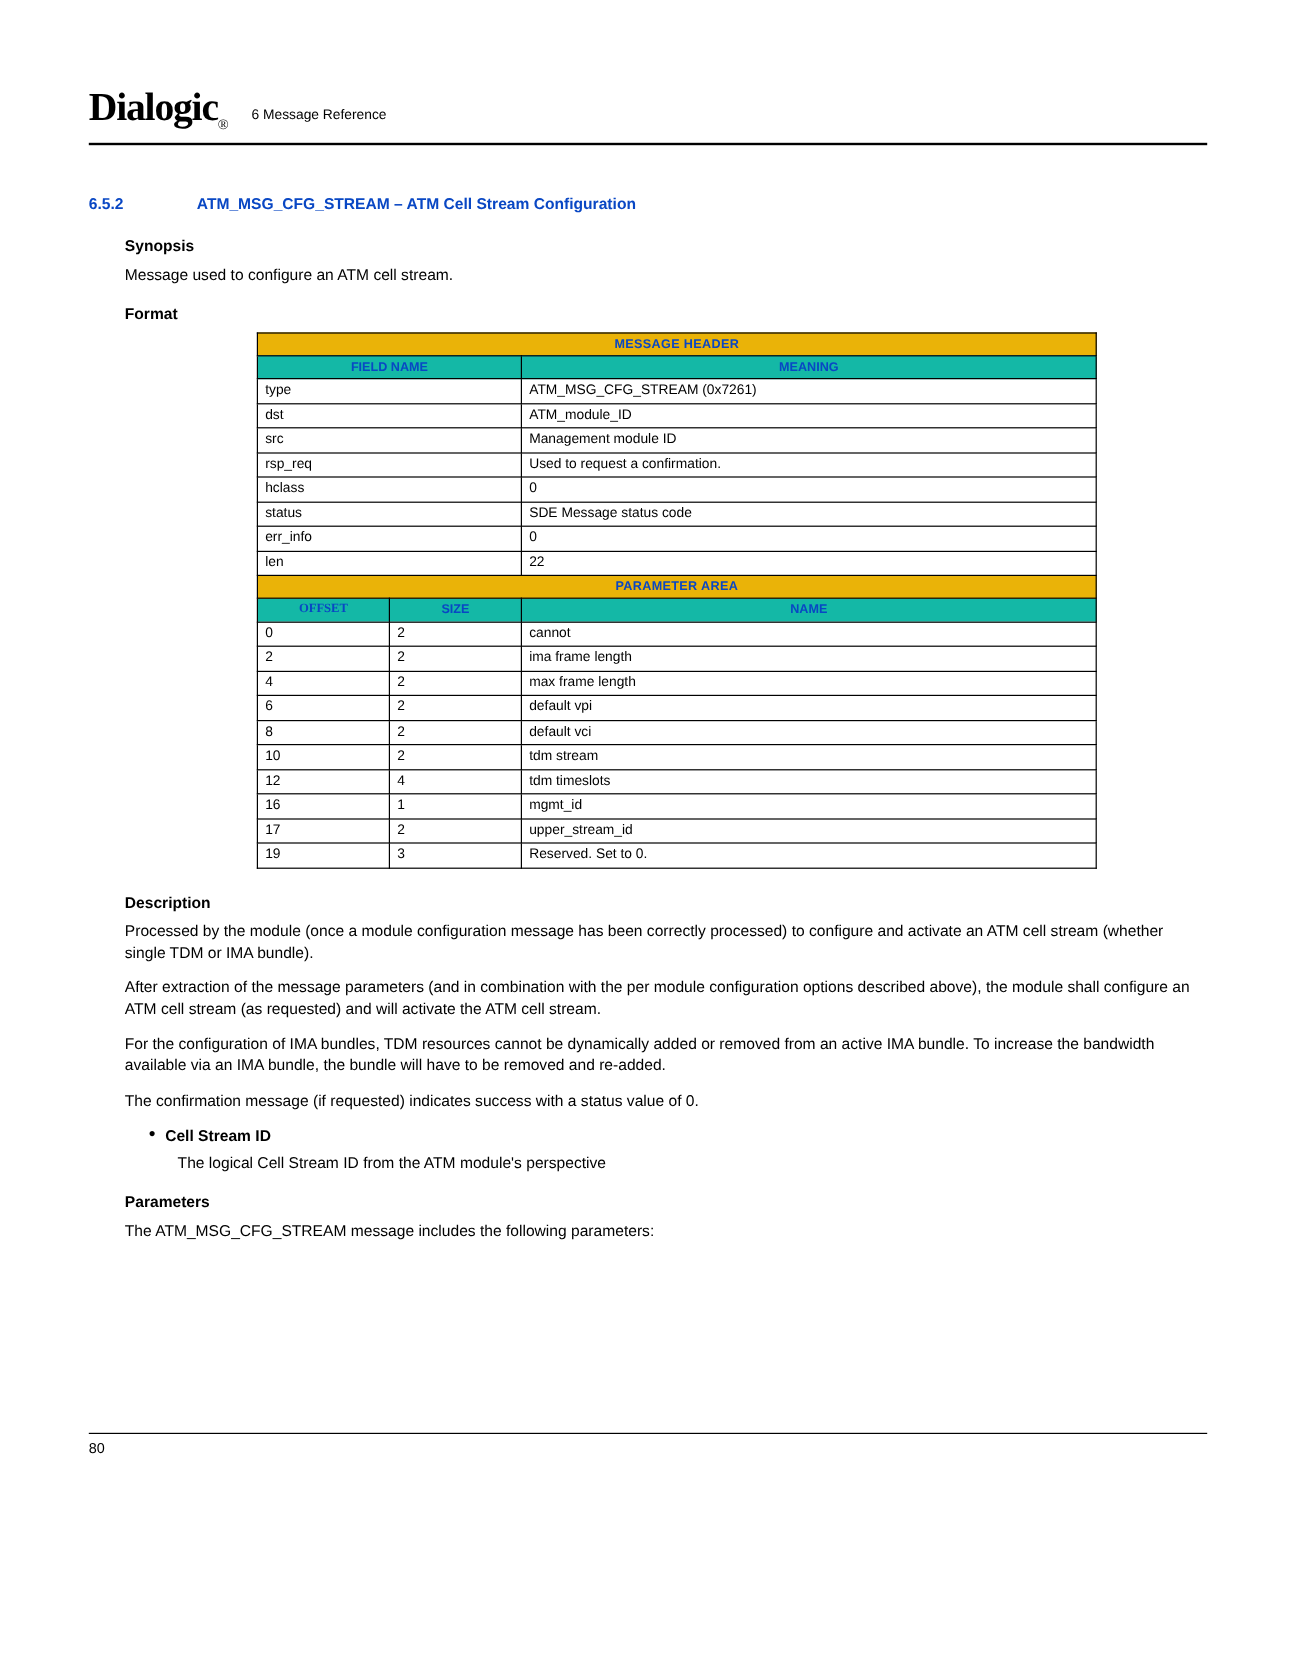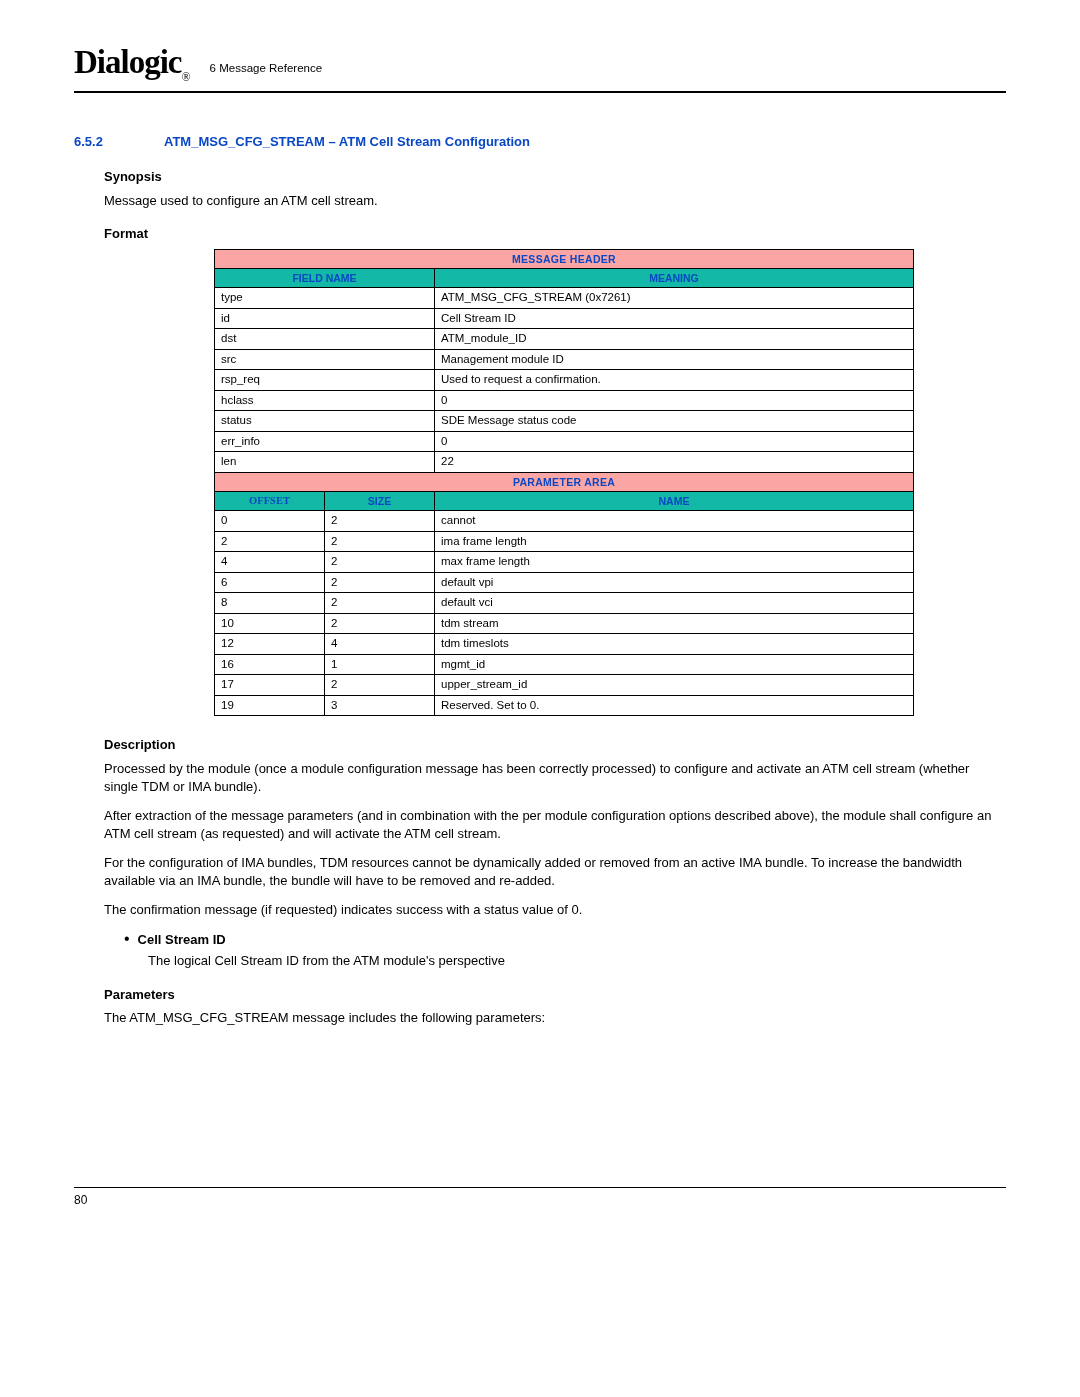--- a/index.html
+++ b/index.html
@@ -5,37 +5,37 @@
   * { box-sizing: border-box; margin: 0; padding: 0; }
   body {
     font-family: Verdana, Arial, sans-serif;
     font-size: 12.5px;
     color: #000;
     background: #fff;
     width: 1080px;
     padding: 40px 74px 40px 74px;
     line-height: 1.35;
   }
-  .header-row { display: flex; align-items: flex-end; margin-bottom: 6px; }
+  .header-row { display: flex; align-items: flex-end; margin-bottom: 6px; margin-top: 28px; }
   .logo { font-family: Georgia, 'Times New Roman', serif; font-size: 33px; font-weight: bold; letter-spacing: -1px; }
   .logo .reg { font-size: 12px; vertical-align: sub; font-weight: normal; }
   .header-text { font-size: 11.5px; margin-left: 20px; padding-bottom: 8px; }
   .header-rule { border: none; border-top: 2px solid #000; margin-bottom: 40px; }
 
   .sec-heading { color: #0947c4; font-weight: bold; font-size: 13px; margin-bottom: 18px; }
   .sec-heading .num { display: inline-block; width: 90px; }
 
   .subhead { font-weight: bold; font-size: 13px; margin: 0 0 6px 30px; }
   .para { margin: 0 0 16px 30px; font-size: 13px; }
   .para.tight { margin-bottom: 12px; }
 
   .table-wrap { margin: 4px 0 20px 140px; }
   table { border-collapse: collapse; width: 700px; }
   th, td { border: 1px solid #000; font-size: 11.5px; padding: 2px 6px; text-align: left; vertical-align: top; }
-  .hdr-gray { background: #fca5a5; text-align: center; font-size: 10.5px; color: #0947c4; font-weight: bold; letter-spacing: 0.3px; }
+  .hdr-gray { background: #eab308; text-align: center; font-size: 10.5px; color: #0947c4; font-weight: bold; letter-spacing: 0.3px; }
   .col-hdr { background: #14b8a6; text-align: center; font-size: 10.5px; color: #0947c4; font-weight: bold; }
   .col-hdr-left { text-align: center; font-family: Liberation Serif, serif; }
 
   .bullet-item { margin: 8px 0 4px 50px; display: flex; }
   .bullet-dot { font-size: 16px; line-height: 1; margin-right: 8px; }
   .bullet-label { font-weight: bold; font-size: 13px; }
   .bullet-text { margin: 2px 0 16px 74px; font-size: 13px; }
 
   .footer-rule { border: none; border-top: 1px solid #000; margin-top: 160px; margin-bottom: 4px; width: 100%; }
   .page-number { font-size: 12px; }
@@ -68,24 +68,20 @@
         </tr>
   <tr>
     <th class="col-hdr" colspan="2" style="width:220px">FIELD NAME</th>
     <th class="col-hdr">MEANING</th>
   </tr>
   </tbody>
       <tbody id="header-rows">
         <tr>
           <td colspan="2">type</td>
           <td>ATM_MSG_CFG_STREAM (0x7261)</td>
-        </tr>
-        <tr>
-          <td colspan="2">id</td>
-          <td>Cell Stream ID</td>
         </tr>
         <tr>
           <td colspan="2">dst</td>
           <td>ATM_module_ID</td>
         </tr>
         <tr>
           <td colspan="2">src</td>
           <td>Management module ID</td>
         </tr>
         <tr>

